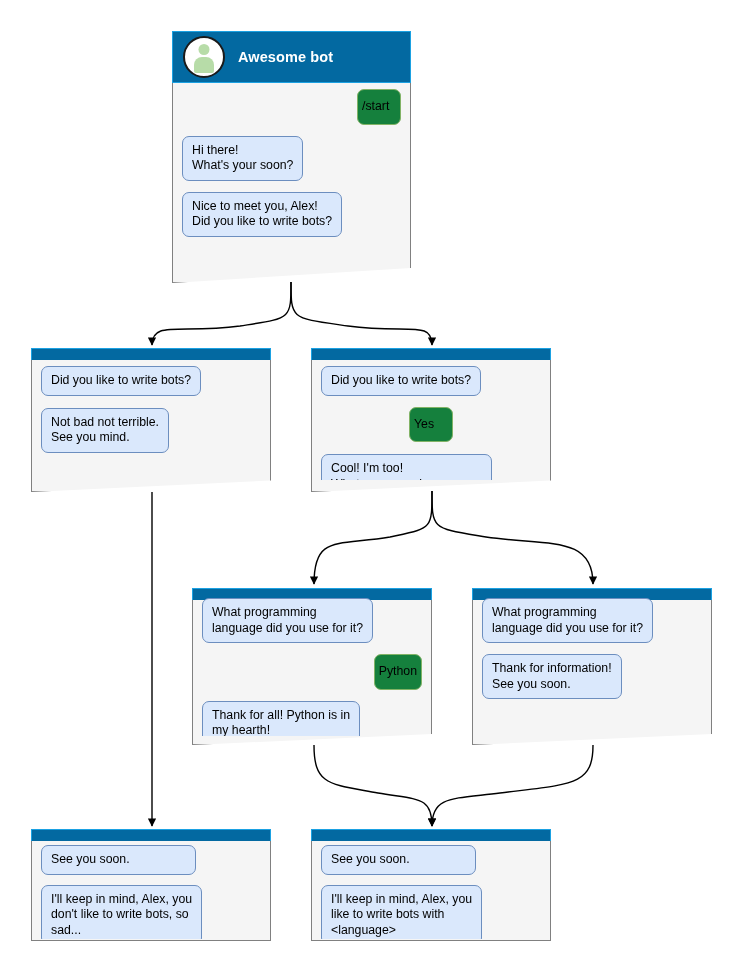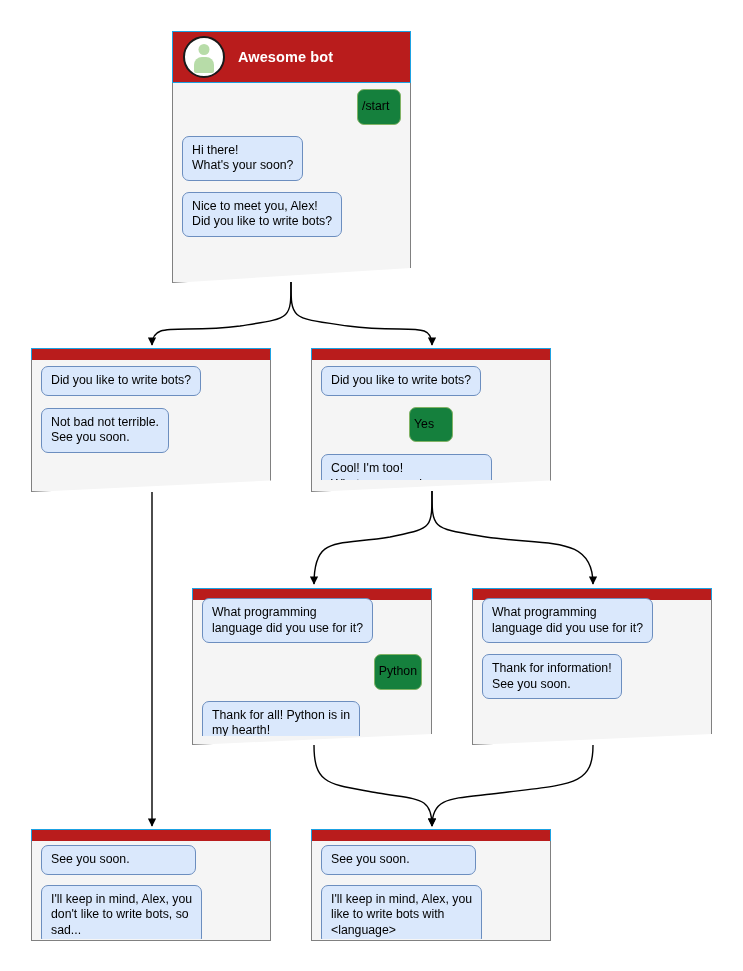--- a/index.html
+++ b/index.html
@@ -24,21 +24,21 @@
     position:absolute;left:0;top:0;width:100%;height:100%;
   }
   .card-body{
     position:absolute;left:0;top:0;width:100%;height:100%;
     background:#f5f5f5;
     border:1px solid #808080;
     box-sizing:border-box;
   }
   .card-head{
     position:absolute;left:0;top:0;width:100%;
-    background:#b91c1c;
+    background:#0369a1;
     box-sizing:border-box;
     z-index:2;
   }
   .card-head.plain{height:12px;border:1px solid #1ba1e2;border-bottom:none;}
   .card-head.titled{
     height:52px;
     display:flex;align-items:center;
     padding-left:10px;
     gap:13px;
     border:1px solid #1ba1e2;
@@ -160,21 +160,21 @@
     <div class="card-skew" style="clip-path:polygon(0 0, 100% 0, 100% 92%, 0 100%);">
       <div class="card-body"></div>
     </div>
     <div class="card-head plain"></div>
     <div class="chat" style="top:14px;height:118px;padding-right:0;">
       <div class="msg-row bot" style="margin-top:4px;">
         <div class="bubble bot" style="max-width:none;white-space:nowrap;">Did you like to write bots?</div>
       </div>
       <div class="msg-row bot" style="margin-top:12px;">
         <div class="bubble bot">Not bad not terrible.
-See you soon.</div>
+See you mind.</div>
       </div>
     </div>
   </div>
 
   <div class="card" style="left:311px;top:348px;width:240px;height:144px;">
     <div class="card-skew" style="clip-path:polygon(0 0, 100% 0, 100% 92%, 0 100%);">
       <div class="card-body"></div>
     </div>
     <div class="card-head plain"></div>
     <div class="chat" style="top:14px;height:118px;padding-right:0;">

